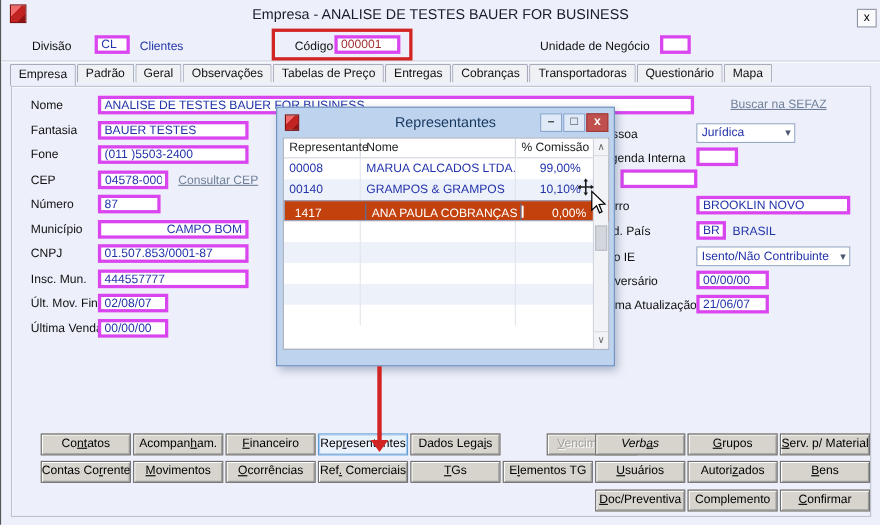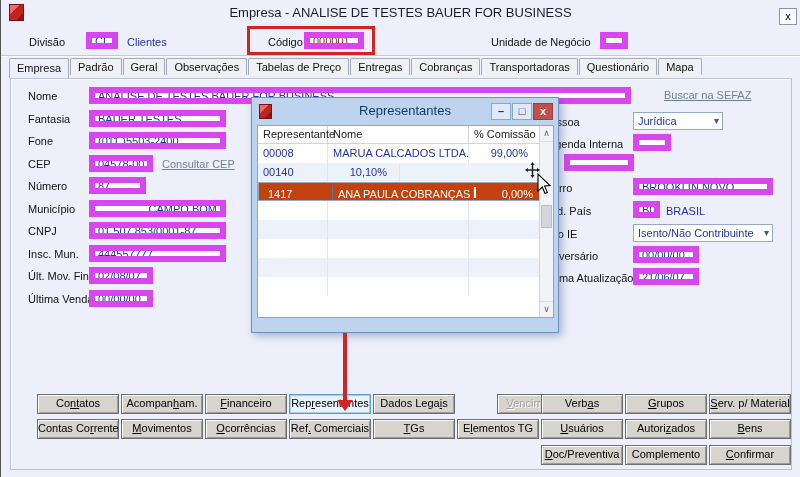--- a/index.html
+++ b/index.html
@@ -14,21 +14,21 @@
   .app-icon { position:absolute; left:8px; top:4px; width:15px; height:17px;
     background:linear-gradient(135deg,#ef6a6a 0 35%, #c12222 35% 75%, #8f1414 75%);
     border:1px solid #7e1010; }
   .win-title { position:absolute; left:0; right:0; top:5px; text-align:center;
     font-size:13px; color:#1b1b2e; }
   .win-close { position:absolute; left:778px; top:8px; width:18px; height:17px;
     background:#fbfbfd; border:1px solid #8d93a4; font-size:11px; line-height:14px;
     text-align:center; color:#000; cursor:pointer; }
 
   .lbl { position:absolute; white-space:nowrap; color:#111; }
-  .fld { position:absolute; height:17px; background:#fff; border:6px solid #d946ef;
+  .fld { position:absolute; height:17px; background:#fff; border:3px solid #d946ef;
     font-family:"Liberation Sans",sans-serif; font-size:11px; color:#2233aa;
     padding:1px 3px; outline:none; }
   .navy { color:#2233aa; }
   .link { position:absolute; white-space:nowrap; color:#70809a; text-decoration:underline; cursor:pointer; }
 
   .codigo-red { color:#a03030; }
   .anno-box { position:absolute; left:246px; top:26px; width:128px; height:29px;
     border:3px solid #d32424; z-index:40; pointer-events:none; }
 
   .topline { position:absolute; left:0; top:55px; width:800px; height:2px;
@@ -210,21 +210,21 @@
 <span class="lbl r-lbl" style="position:absolute; top:272px;">Última Atualização</span>
 <input class="fld" style="left: 632px; top: 268px; width: 66px;" value="21/06/07">
 
 <div id="btns">
     <div class="btn" style="left: 36px; top: 394px;">Co<span class="u">nt</span>atos</div>
     <div class="btn" style="left: 120px; top: 394px;">Acompan<span class="u">h</span>am.</div>
     <div class="btn" style="left: 204px; top: 394px;"><span class="u">F</span>inanceiro</div>
     <div class="btn focused" style="left: 288px; top: 394px;">Rep<span class="u">r</span>esentantes</div>
     <div class="btn" style="left: 372px; top: 394px;">Dados Lega<span class="u">i</span>s</div>
     <div class="btn disabled" style="left: 456px; top: 394px; margin-left: 40px;"><span class="u">V</span>encimentos</div>
-    <div class="btn" style="left: 540px; top: 394px;">Verb<span class="u">a</span>s</div>
+    <div class="btn" style="left: 540px; top: 394px; font-style: italic;">Verb<span class="u">a</span>s</div>
     <div class="btn" style="left: 624px; top: 394px;"><span class="u">G</span>rupos</div>
     <div class="btn" style="left: 708px; top: 394px;"><span class="u">S</span>erv. p/ Material</div>
     <div class="btn" style="left: 36px; top: 419px;">Contas Co<span class="u">r</span>rentes</div>
     <div class="btn" style="left: 120px; top: 419px;"><span class="u">M</span>ovimentos</div>
     <div class="btn" style="left: 204px; top: 419px;"><span class="u">O</span>corrências</div>
     <div class="btn" style="left: 288px; top: 419px;">Ref<span class="u">.</span> Comerciais</div>
     <div class="btn" style="left: 372px; top: 419px;"><span class="u">T</span>Gs</div>
     <div class="btn" style="left: 456px; top: 419px;">E<span class="u">l</span>ementos TG</div>
     <div class="btn" style="left: 540px; top: 419px;"><span class="u">U</span>suários</div>
     <div class="btn" style="left: 624px; top: 419px;">Autori<span class="u">z</span>ados</div>
@@ -247,20 +247,21 @@
       <div class="hc w-com">% Comissão</div>
     </div>
     <div id="m-rows">
         <div class="trow">
           <div class="tc w-rep">00008</div>
           <div class="tc w-nome">MARUA CALCADOS LTDA.</div>
           <div class="tc w-com c-com">99,00%</div>
         </div>
         <div class="trow">
           <div class="tc w-rep">00140</div>
+          <div class="tc w-nome">GRAMPOS &amp; GRAMPOS</div>
           <div class="tc w-com c-com">10,10%</div>
         </div>
         <div class="trow sel">
           <div class="tc w-rep">1417</div>
           <div class="tc w-nome">ANA PAULA COBRANÇAS S.A.-</div>
           <div class="tc w-com c-com">0,00%</div>
         </div>
         <div class="trow">
           <div class="tc w-rep">000006</div>
           <div class="tc w-nome">Empresa Cadastrada Ltda.</div>

